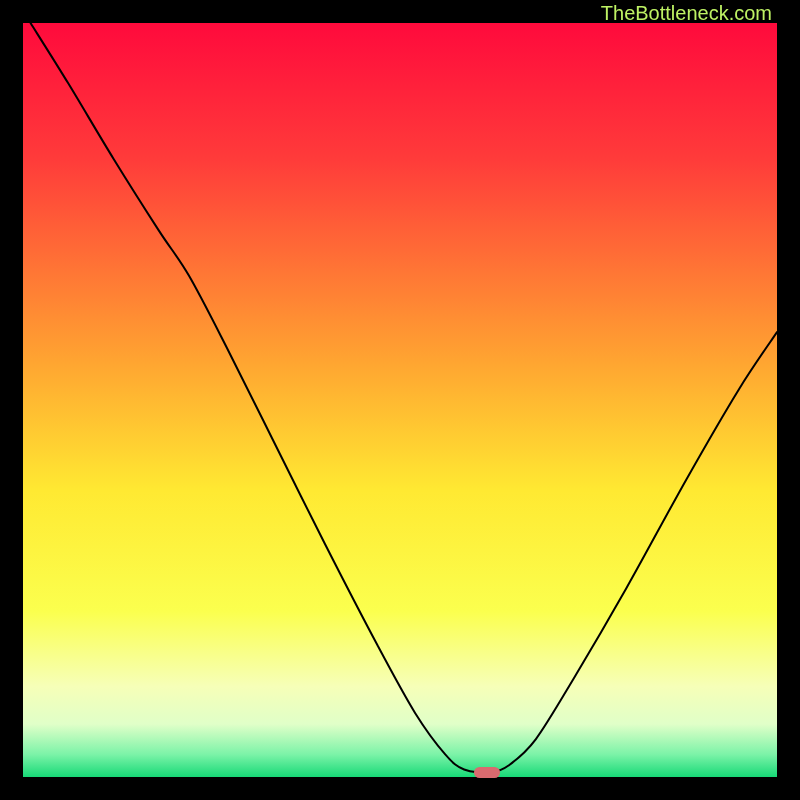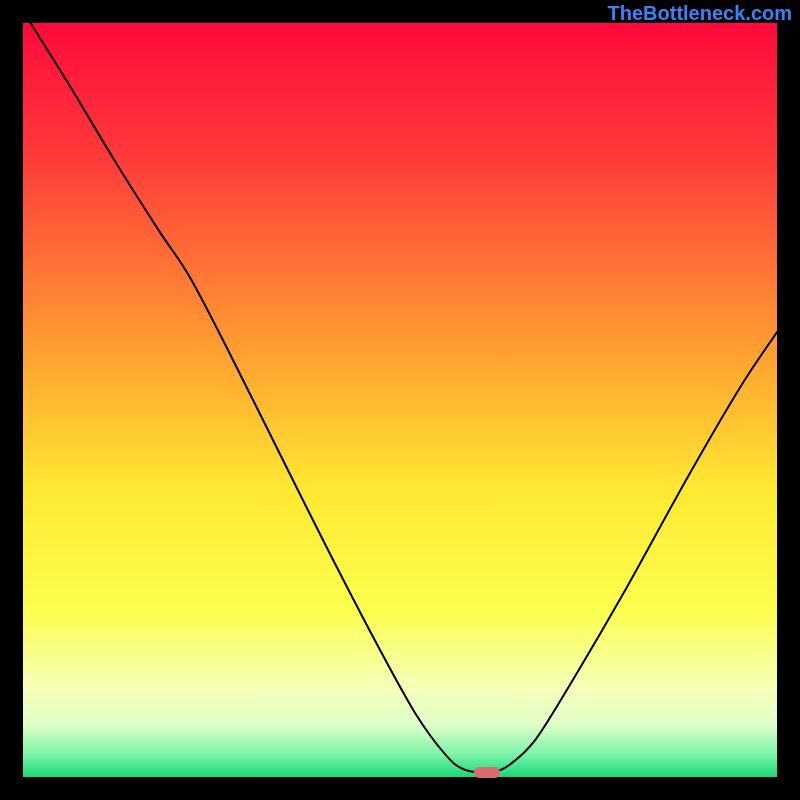--- a/index.html
+++ b/index.html
@@ -22,24 +22,24 @@
   .plot-area {
     position: absolute;
     left: 23px;
     top: 23px;
     width: 754px;
     height: 754px;
   }
   .watermark {
     position: absolute;
     top: 2px;
-    right: 8px;
-    color: #3b82f6;
+    right: 28px;
+    color: #bef264;
     font-size: 20px;
-    font-weight: 700;
+    font-weight: 400;
     letter-spacing: 0px;
     user-select: none;
   }
   .marker {
     position: absolute;
     border-radius: 6px;
   }
   svg {
     display: block;
   }

